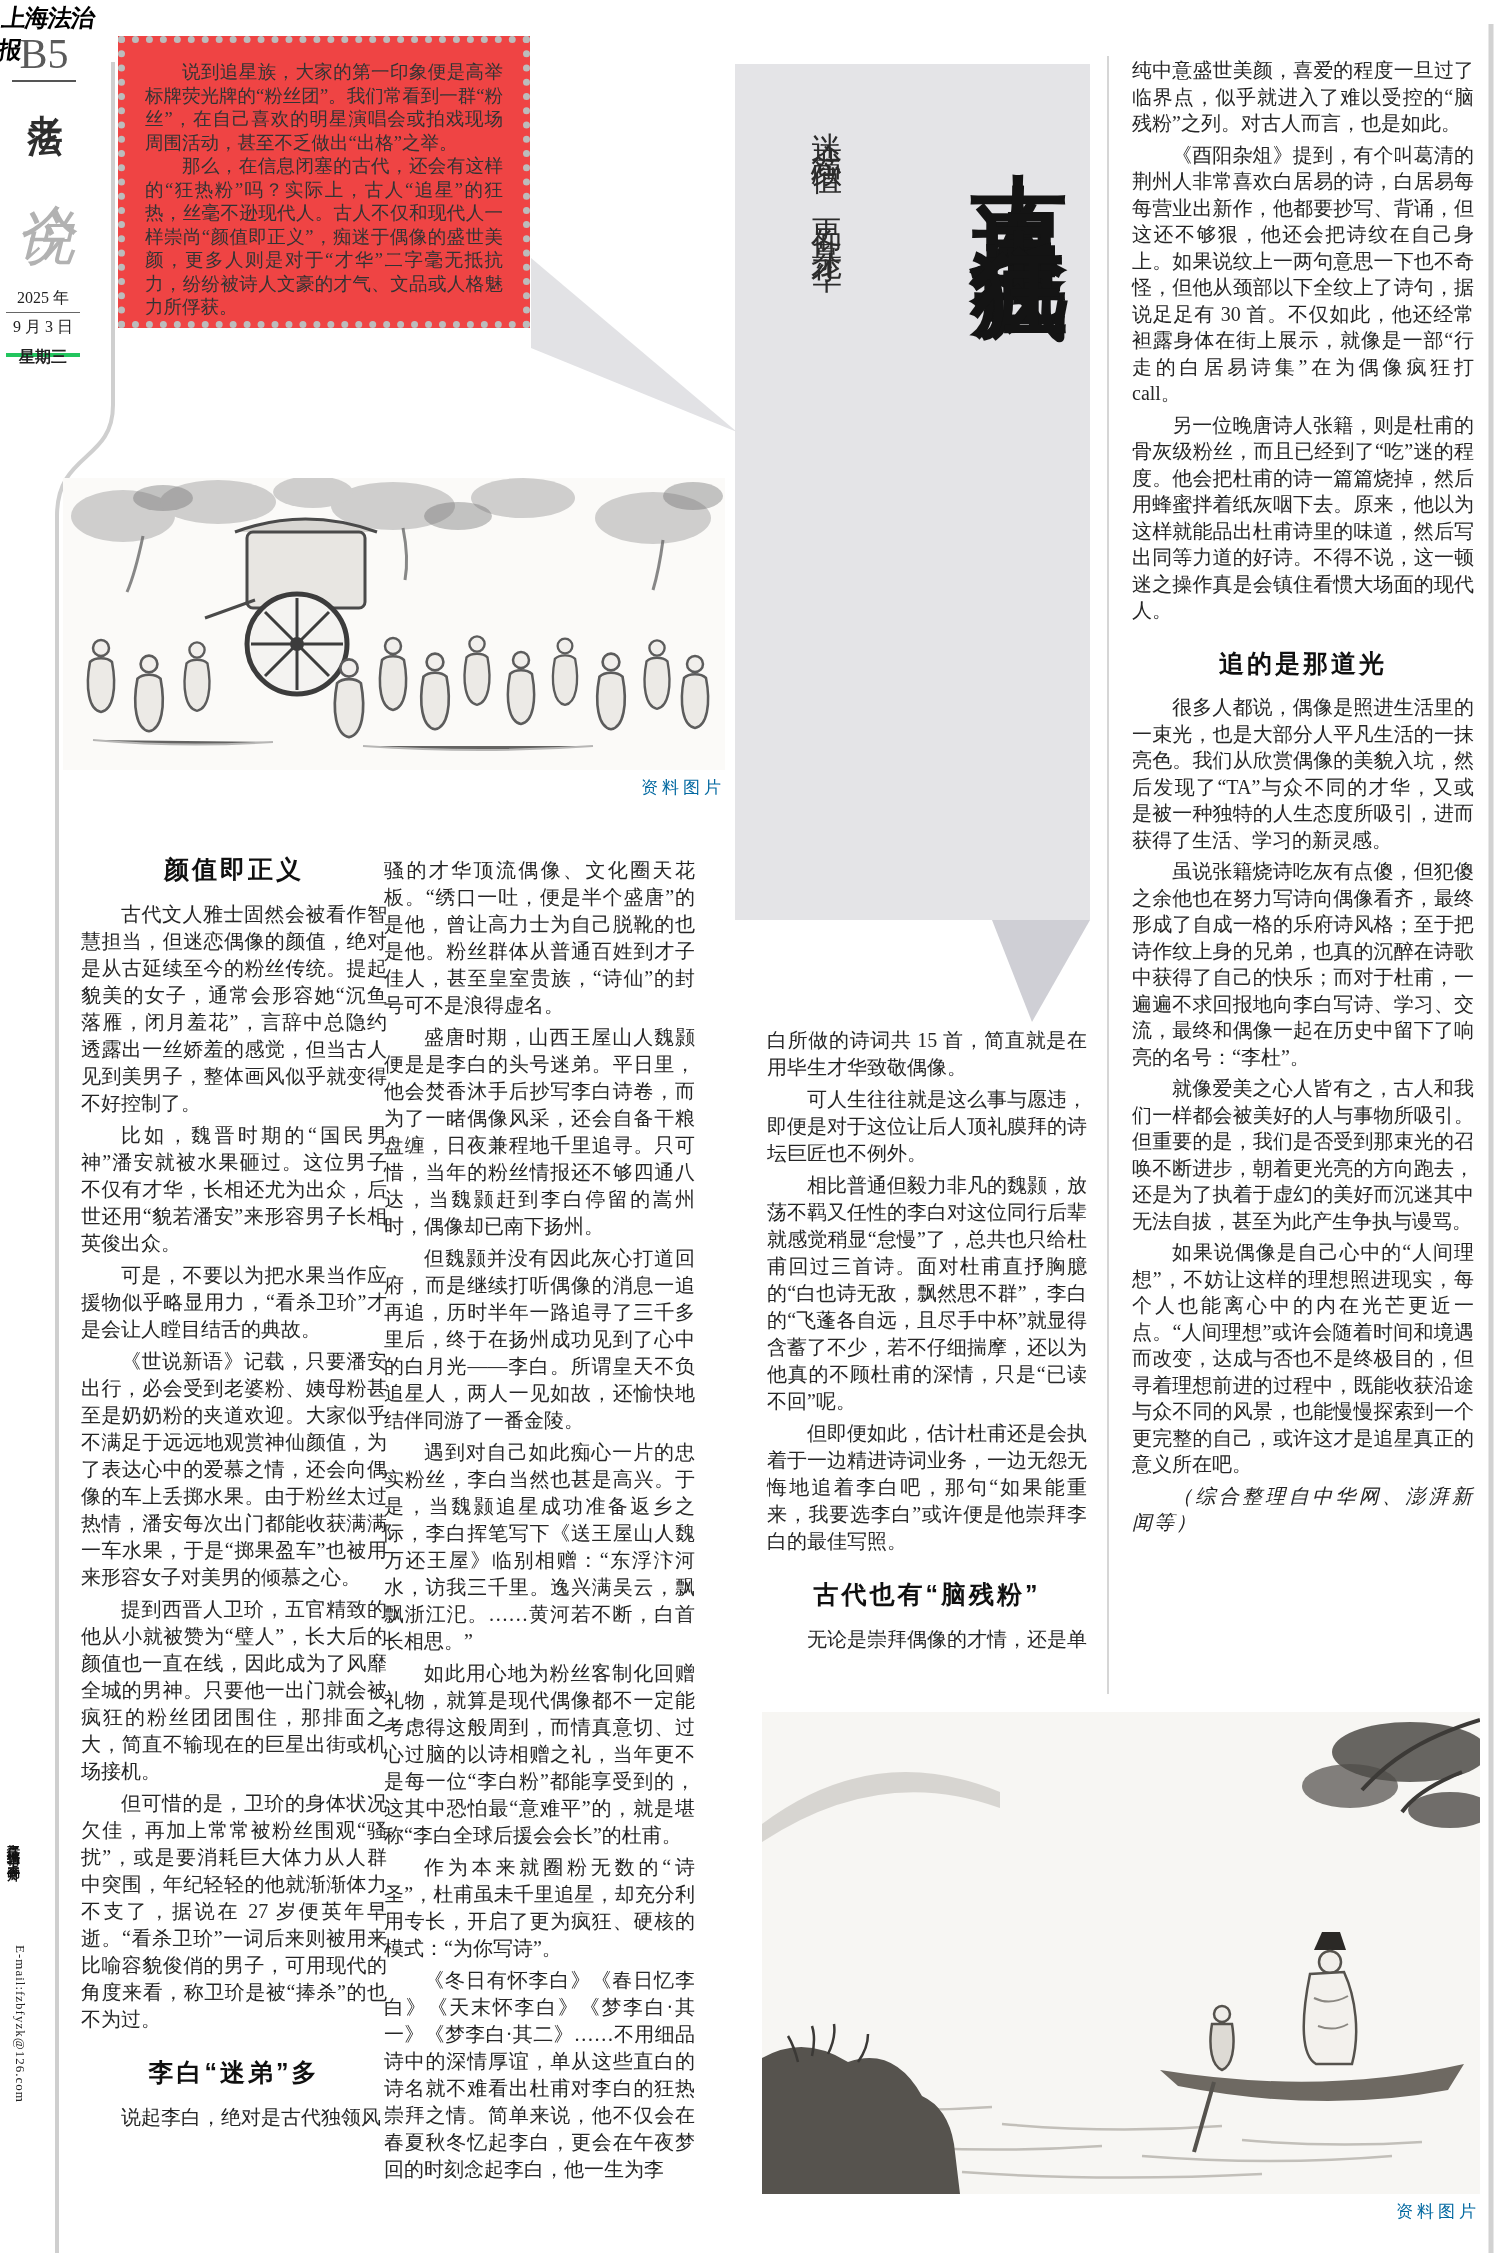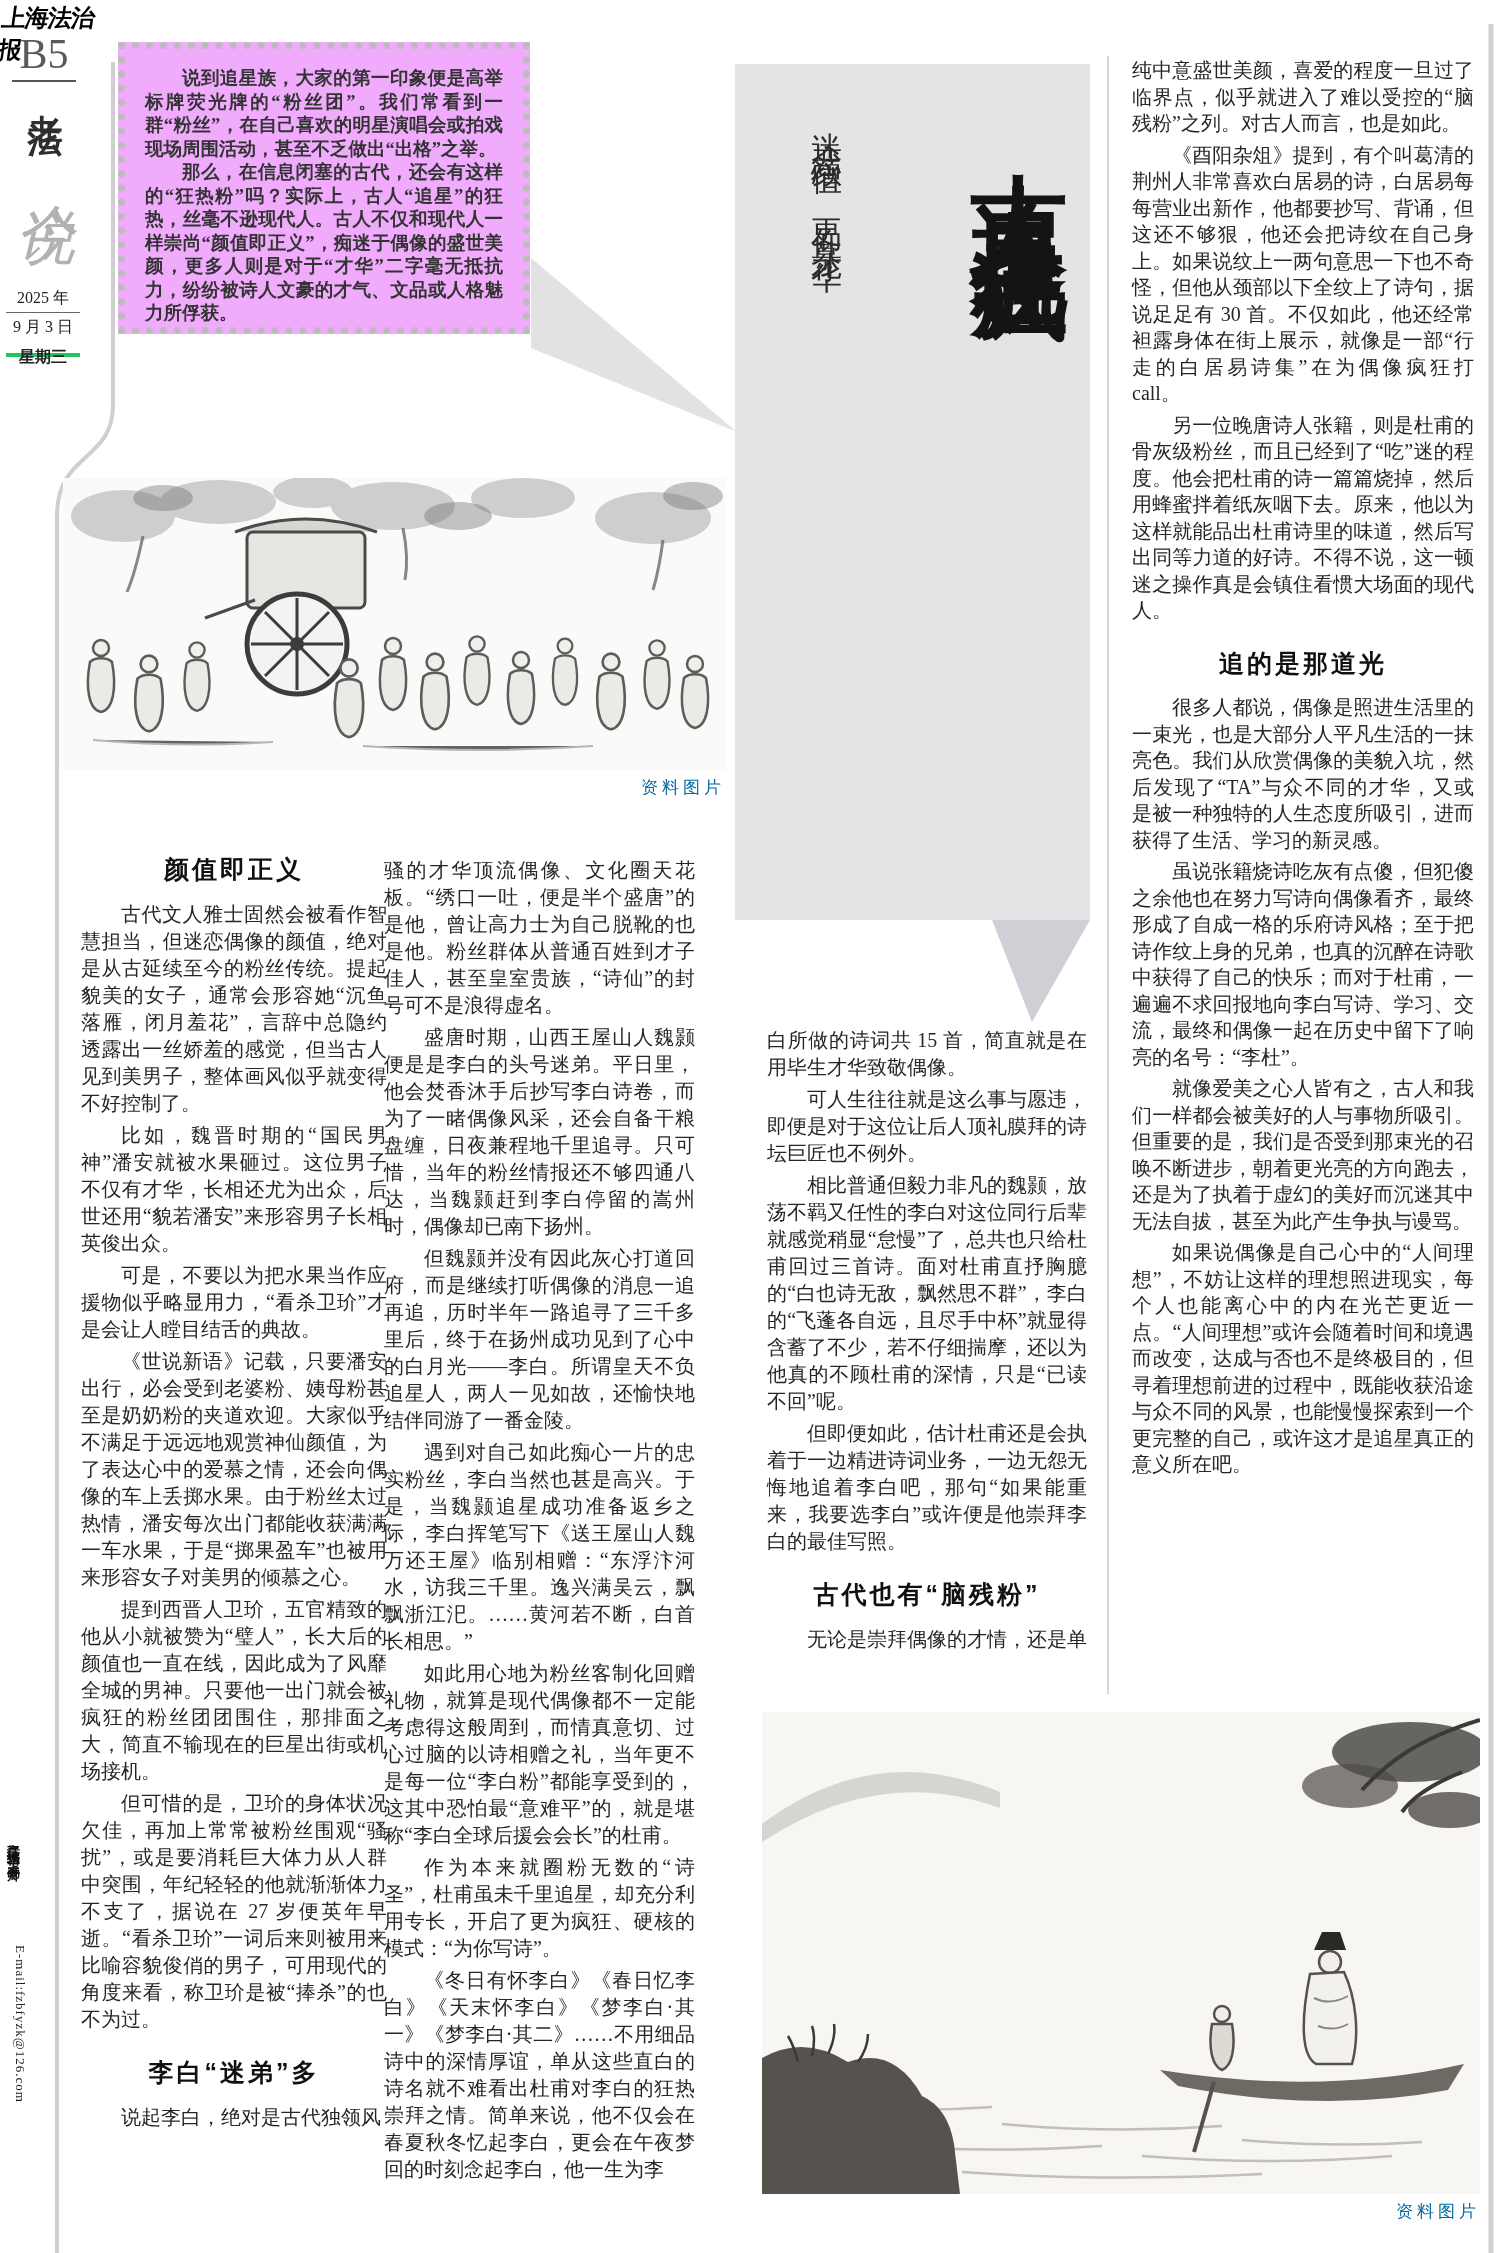--- a/index.html
+++ b/index.html
@@ -20,23 +20,23 @@
   #jinshuo { left:6px; top:158px; font-size:58px; font-style:italic; letter-spacing:5px;
              color:#b2b2b2; z-index:4;}
   .dateline { left:6px; width:74px; text-align:center; font-size:16px; color:#222; z-index:4;}
   #date-y { top:288px; border-bottom:1px solid #666; padding-bottom:3px; }
   #date-d { top:317px; border-bottom:4px solid #22c55e; padding-bottom:15px; }
   #weekday { top:347px; font-weight:bold; font-family:"Liberation Sans","DejaVu Sans",sans-serif;text-align:center; }
   #editor { left:4px; top:1833px; font-size:13px; font-weight:bold; letter-spacing:3px;
             font-family:"Liberation Sans","DejaVu Sans",sans-serif; color:#111; z-index:4;}
   #email { left:12px; top:1945px; font-size:13px; letter-spacing:1px; color:#222; z-index:4;}
   
-  #intro-box { left:118px; top:42px; width:412px; height:292px; box-sizing:border-box;
-               border:7px dotted #bcbcbc; padding:18px 20px; background:#f0abfc;
-               font-size:18.5px; line-height:23.5px; text-align:justify; color:#333; z-index:3;font-weight:bold;}
+  #intro-box { left:118px; top:36px; width:412px; height:292px; box-sizing:border-box;
+               border:7px dotted #bcbcbc; padding:18px 20px; background:#ef4444;
+               font-size:18.5px; line-height:23.5px; text-align:justify; color:#333; z-index:3;}
   #intro-box p { margin:0; text-indent:2em; }
   
   #headline-block { left:735px; top:64px; width:355px; height:856px; background:#e4e4e7; z-index:1;}
   #headline-title { position:absolute; top:30px; right:6px; writing-mode:vertical-rl;
                     font-size:97px; font-weight:bold; letter-spacing:14px; color:#141414; }
   #headline-subtitle { position:absolute; top:44px; left:70px; writing-mode:vertical-rl;
                        font-size:31px; letter-spacing:11px; color:#2b2b2b; }
   
   .col { position:absolute; text-align:justify; font-size:20px; line-height:27px; z-index:3; }
   .col p { margin:5px; text-indent:2em; }
@@ -188,20 +188,21 @@
 
   <div id="col4" class="col">
     <p class="cont">纯中意盛世美颜，喜爱的程度一旦过了临界点，似乎就进入了难以受控的“脑残粉”之列。对古人而言，也是如此。</p>
     <p>《酉阳杂俎》提到，有个叫葛清的荆州人非常喜欢白居易的诗，白居易每每营业出新作，他都要抄写、背诵，但这还不够狠，他还会把诗纹在自己身上。如果说纹上一两句意思一下也不奇怪，但他从颈部以下全纹上了诗句，据说足足有 30 首。不仅如此，他还经常袒露身体在街上展示，就像是一部“行走的白居易诗集”在为偶像疯狂打 call。</p>
     <p>另一位晚唐诗人张籍，则是杜甫的骨灰级粉丝，而且已经到了“吃”迷的程度。他会把杜甫的诗一篇篇烧掉，然后用蜂蜜拌着纸灰咽下去。原来，他以为这样就能品出杜甫诗里的味道，然后写出同等力道的好诗。不得不说，这一顿迷之操作真是会镇住看惯大场面的现代人。</p>
     <h3 class="sec">追的是那道光</h3>
     <p>很多人都说，偶像是照进生活里的一束光，也是大部分人平凡生活的一抹亮色。我们从欣赏偶像的美貌入坑，然后发现了“TA”与众不同的才华，又或是被一种独特的人生态度所吸引，进而获得了生活、学习的新灵感。</p>
     <p>虽说张籍烧诗吃灰有点傻，但犯傻之余他也在努力写诗向偶像看齐，最终形成了自成一格的乐府诗风格；至于把诗作纹上身的兄弟，也真的沉醉在诗歌中获得了自己的快乐；而对于杜甫，一遍遍不求回报地向李白写诗、学习、交流，最终和偶像一起在历史中留下了响亮的名号：“李杜”。</p>
     <p>就像爱美之心人皆有之，古人和我们一样都会被美好的人与事物所吸引。但重要的是，我们是否受到那束光的召唤不断进步，朝着更光亮的方向跑去，还是为了执着于虚幻的美好而沉迷其中无法自拔，甚至为此产生争执与谩骂。</p>
     <p>如果说偶像是自己心中的“人间理想”，不妨让这样的理想照进现实，每个人也能离心中的内在光芒更近一点。“人间理想”或许会随着时间和境遇而改变，达成与否也不是终极目的，但寻着理想前进的过程中，既能收获沿途与众不同的风景，也能慢慢探索到一个更完整的自己，或许这才是追星真正的意义所在吧。</p>
+    <p class="attr">（综合整理自中华网、澎湃新闻等）</p>
   </div>
 
   <svg id="img-bottom" class="illus" viewBox="0 0 718 482" xmlns="http://www.w3.org/2000/svg">
     <rect width="718" height="482" fill="#f7f6f3"></rect>
     <path d="M0,112 Q112,28 238,80 L238,96 Q118,52 0,130 Z" fill="#bdbab4" opacity="0.55"></path>
     <g fill="#4e4b47">
       <ellipse cx="648" cy="40" rx="78" ry="30" opacity="0.85"></ellipse>
       <ellipse cx="588" cy="74" rx="48" ry="22" opacity="0.7"></ellipse>
       <ellipse cx="688" cy="98" rx="42" ry="18" opacity="0.8"></ellipse>
     </g>

